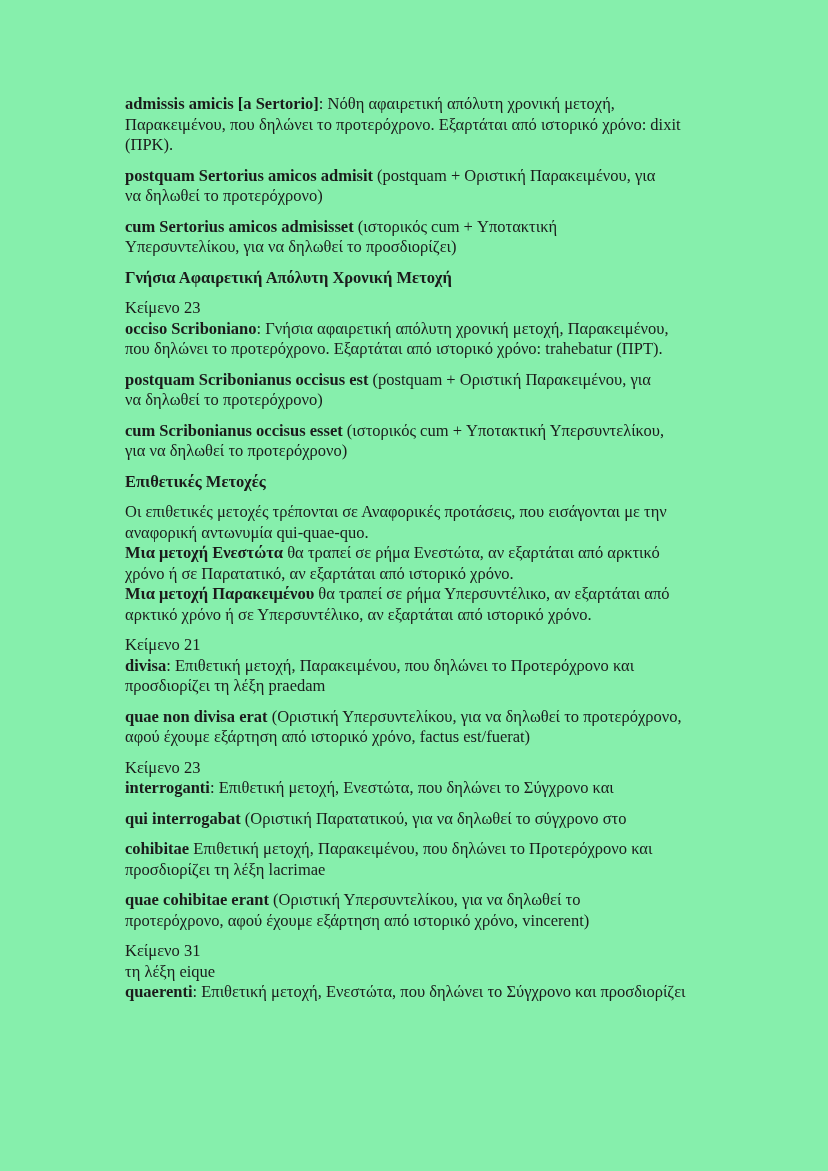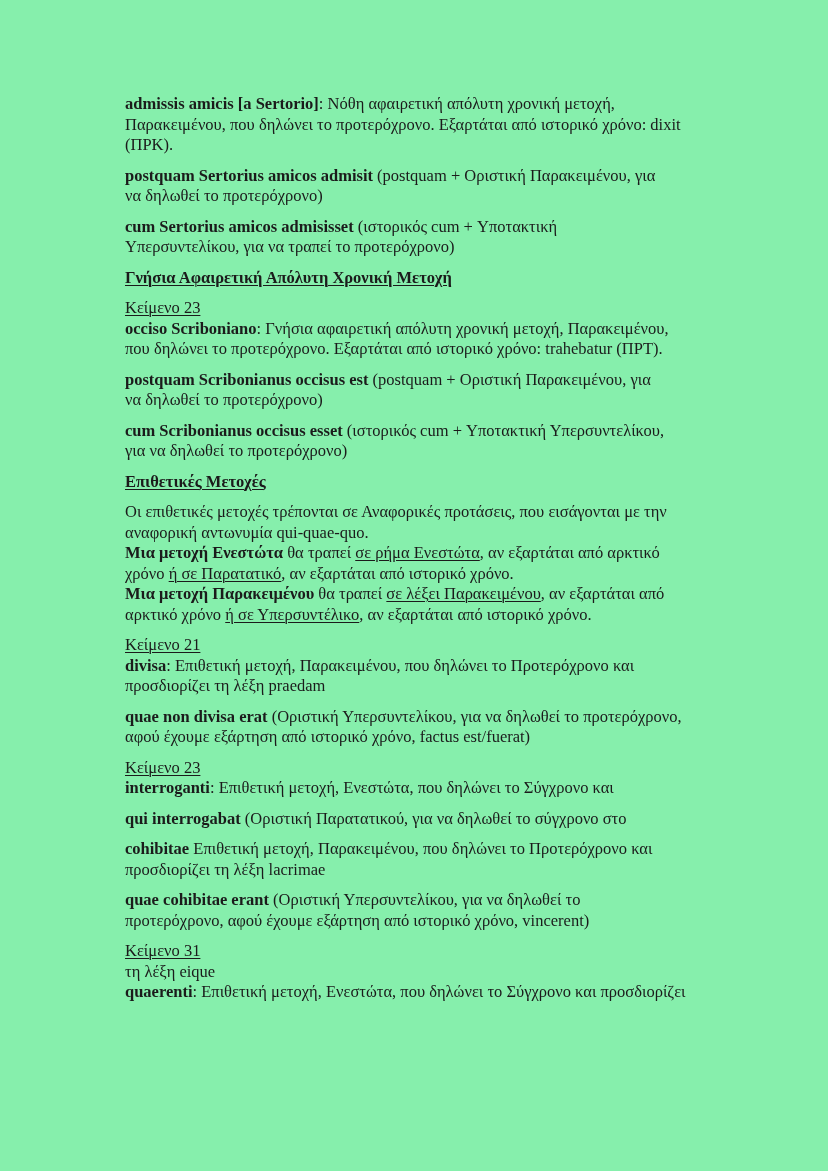--- a/index.html
+++ b/index.html
@@ -26,39 +26,39 @@
     margin: 0 0 10px 0;
     font-size: 16.5px;
     line-height: 20.5px;
     font-weight: 400;
   }
   .line {
     display: block;
     white-space: pre;
   }
   .b { font-weight: 700; }
-  .u { text-decoration: underline; text-underline-offset: 2px; text-decoration-thickness: 1px; }
+  .u { text-underline-offset: 2px; text-decoration-thickness: 1px; }
 </style>
 </head>
 <body>
 
 <div class="page">
   <div class="content" style="color: rgb(27, 27, 27);">
       <p class="block">
         <span class="line"><span class="b">admissis amicis [a Sertorio]</span><span>: Νόθη αφαιρετική απόλυτη χρονική μετοχή,</span></span>
         <span class="line"><span>Παρακειμένου, που δηλώνει το προτερόχρονο. Εξαρτάται από ιστορικό χρόνο: dixit</span></span>
         <span class="line"><span>(ΠΡΚ).</span></span>
       </p>
       <p class="block">
         <span class="line"><span class="b">postquam Sertorius amicos admisit</span><span> (postquam + Οριστική Παρακειμένου, για</span></span>
         <span class="line"><span>να δηλωθεί το προτερόχρονο)</span></span>
       </p>
       <p class="block">
         <span class="line"><span class="b">cum Sertorius amicos admisisset</span><span> (ιστορικός cum + Υποτακτική</span></span>
-        <span class="line"><span>Υπερσυντελίκου, για να τραπεί το προτερόχρονο)</span></span>
+        <span class="line"><span>Υπερσυντελίκου, για να δηλωθεί το προσδιορίζει)</span></span>
       </p>
       <p class="block">
         <span class="line"><span class="b u">Γνήσια Αφαιρετική Απόλυτη Χρονική Μετοχή</span></span>
       </p>
       <p class="block">
         <span class="line"><span class="u">Κείμενο 23</span></span>
         <span class="line"><span class="b">occiso Scriboniano</span><span>: Γνήσια αφαιρετική απόλυτη χρονική μετοχή, Παρακειμένου,</span></span>
         <span class="line"><span>που δηλώνει το προτερόχρονο. Εξαρτάται από ιστορικό χρόνο: trahebatur (ΠΡΤ).</span></span>
       </p>
       <p class="block">
@@ -70,21 +70,21 @@
         <span class="line"><span>για να δηλωθεί το προτερόχρονο)</span></span>
       </p>
       <p class="block">
         <span class="line"><span class="b u">Επιθετικές Μετοχές</span></span>
       </p>
       <p class="block">
         <span class="line"><span>Οι επιθετικές μετοχές τρέπονται σε Αναφορικές προτάσεις, που εισάγονται με την</span></span>
         <span class="line"><span>αναφορική αντωνυμία qui-quae-quo.</span></span>
         <span class="line"><span class="b">Μια μετοχή Ενεστώτα</span><span> θα τραπεί </span><span class="u">σε ρήμα Ενεστώτα</span><span>, αν εξαρτάται από αρκτικό</span></span>
         <span class="line"><span>χρόνο </span><span class="u">ή σε Παρατατικό</span><span>, αν εξαρτάται από ιστορικό χρόνο.</span></span>
-        <span class="line"><span class="b">Μια μετοχή Παρακειμένου</span><span> θα τραπεί </span><span class="u">σε λέξει Παρακειμένου</span><span>, αν εξαρτάται από</span></span>
+        <span class="line"><span class="b">Μια μετοχή Παρακειμένου</span><span> θα τραπεί </span><span class="u">σε ρήμα Υπερσυντέλικο</span><span>, αν εξαρτάται από</span></span>
         <span class="line"><span>αρκτικό χρόνο </span><span class="u">ή σε Υπερσυντέλικο</span><span>, αν εξαρτάται από ιστορικό χρόνο.</span></span>
       </p>
       <p class="block">
         <span class="line"><span class="u">Κείμενο 21</span></span>
         <span class="line"><span class="b">divisa</span><span>: Επιθετική μετοχή, Παρακειμένου, που δηλώνει το Προτερόχρονο και</span></span>
         <span class="line"><span>προσδιορίζει τη λέξη praedam</span></span>
       </p>
       <p class="block">
         <span class="line"><span class="b">quae non divisa erat</span><span> (Οριστική Υπερσυντελίκου, για να δηλωθεί το προτερόχρονο,</span></span>
         <span class="line"><span>αφού έχουμε εξάρτηση από ιστορικό χρόνο, factus est/fuerat)</span></span>

